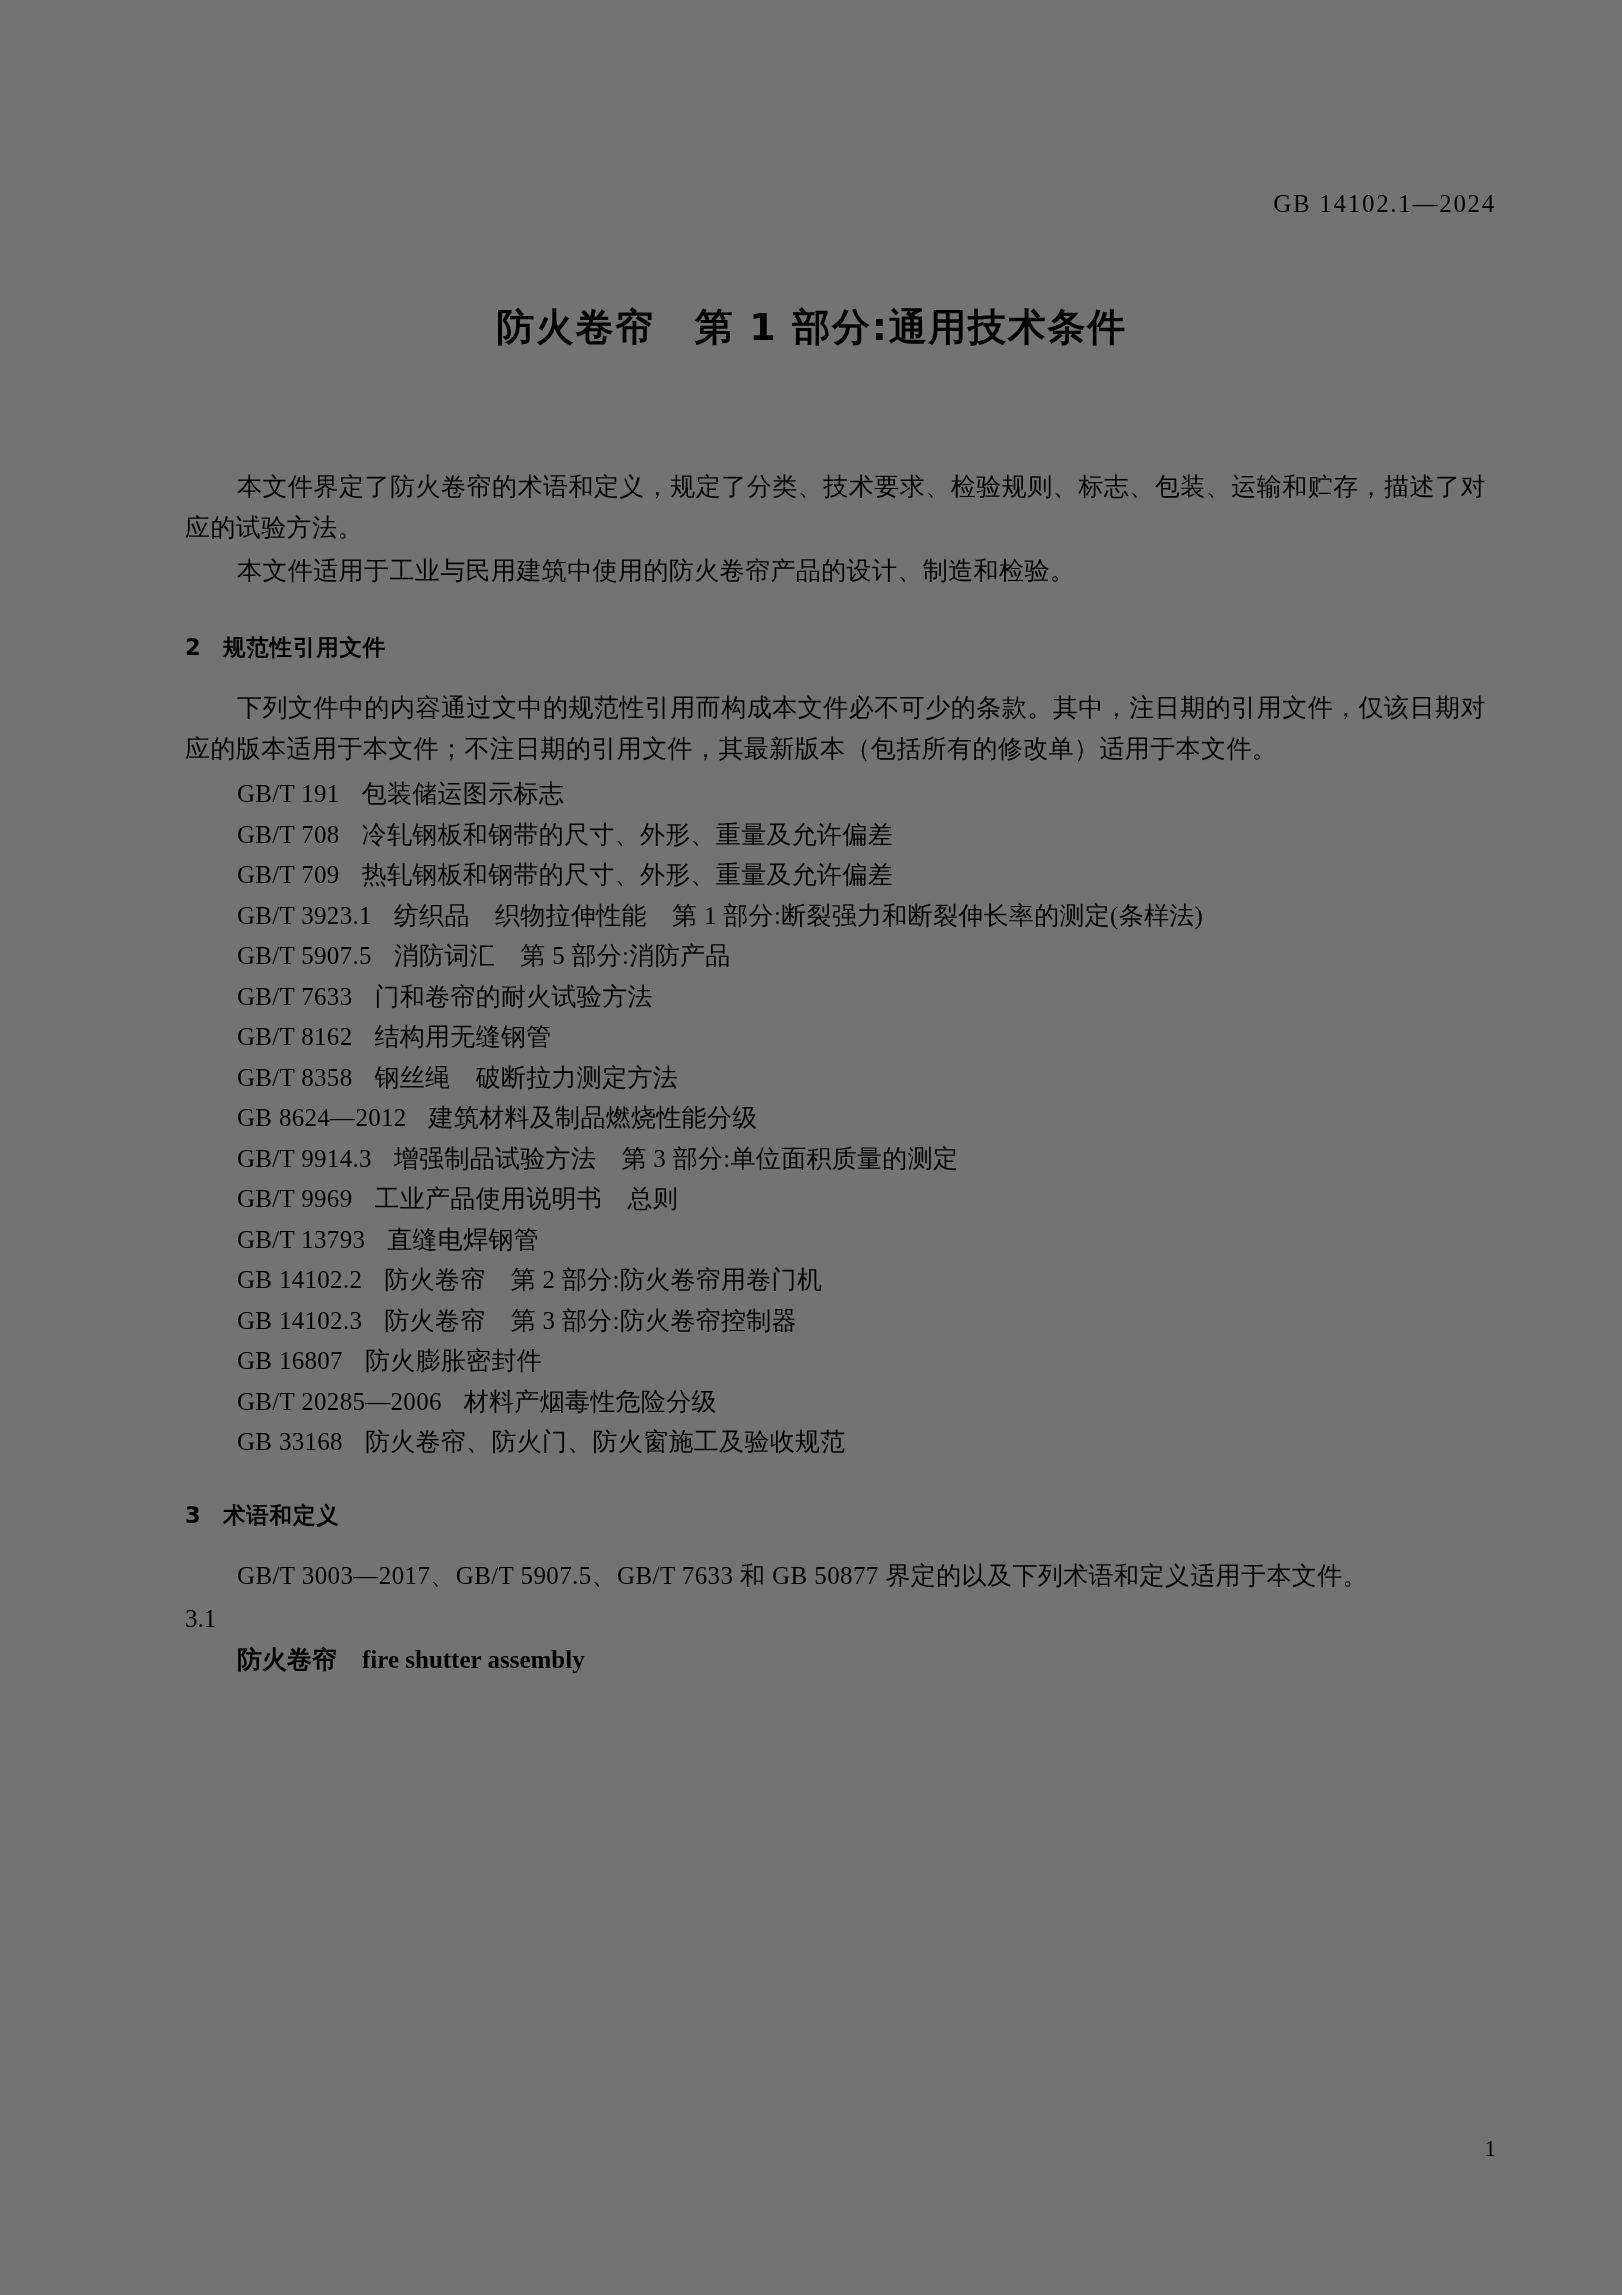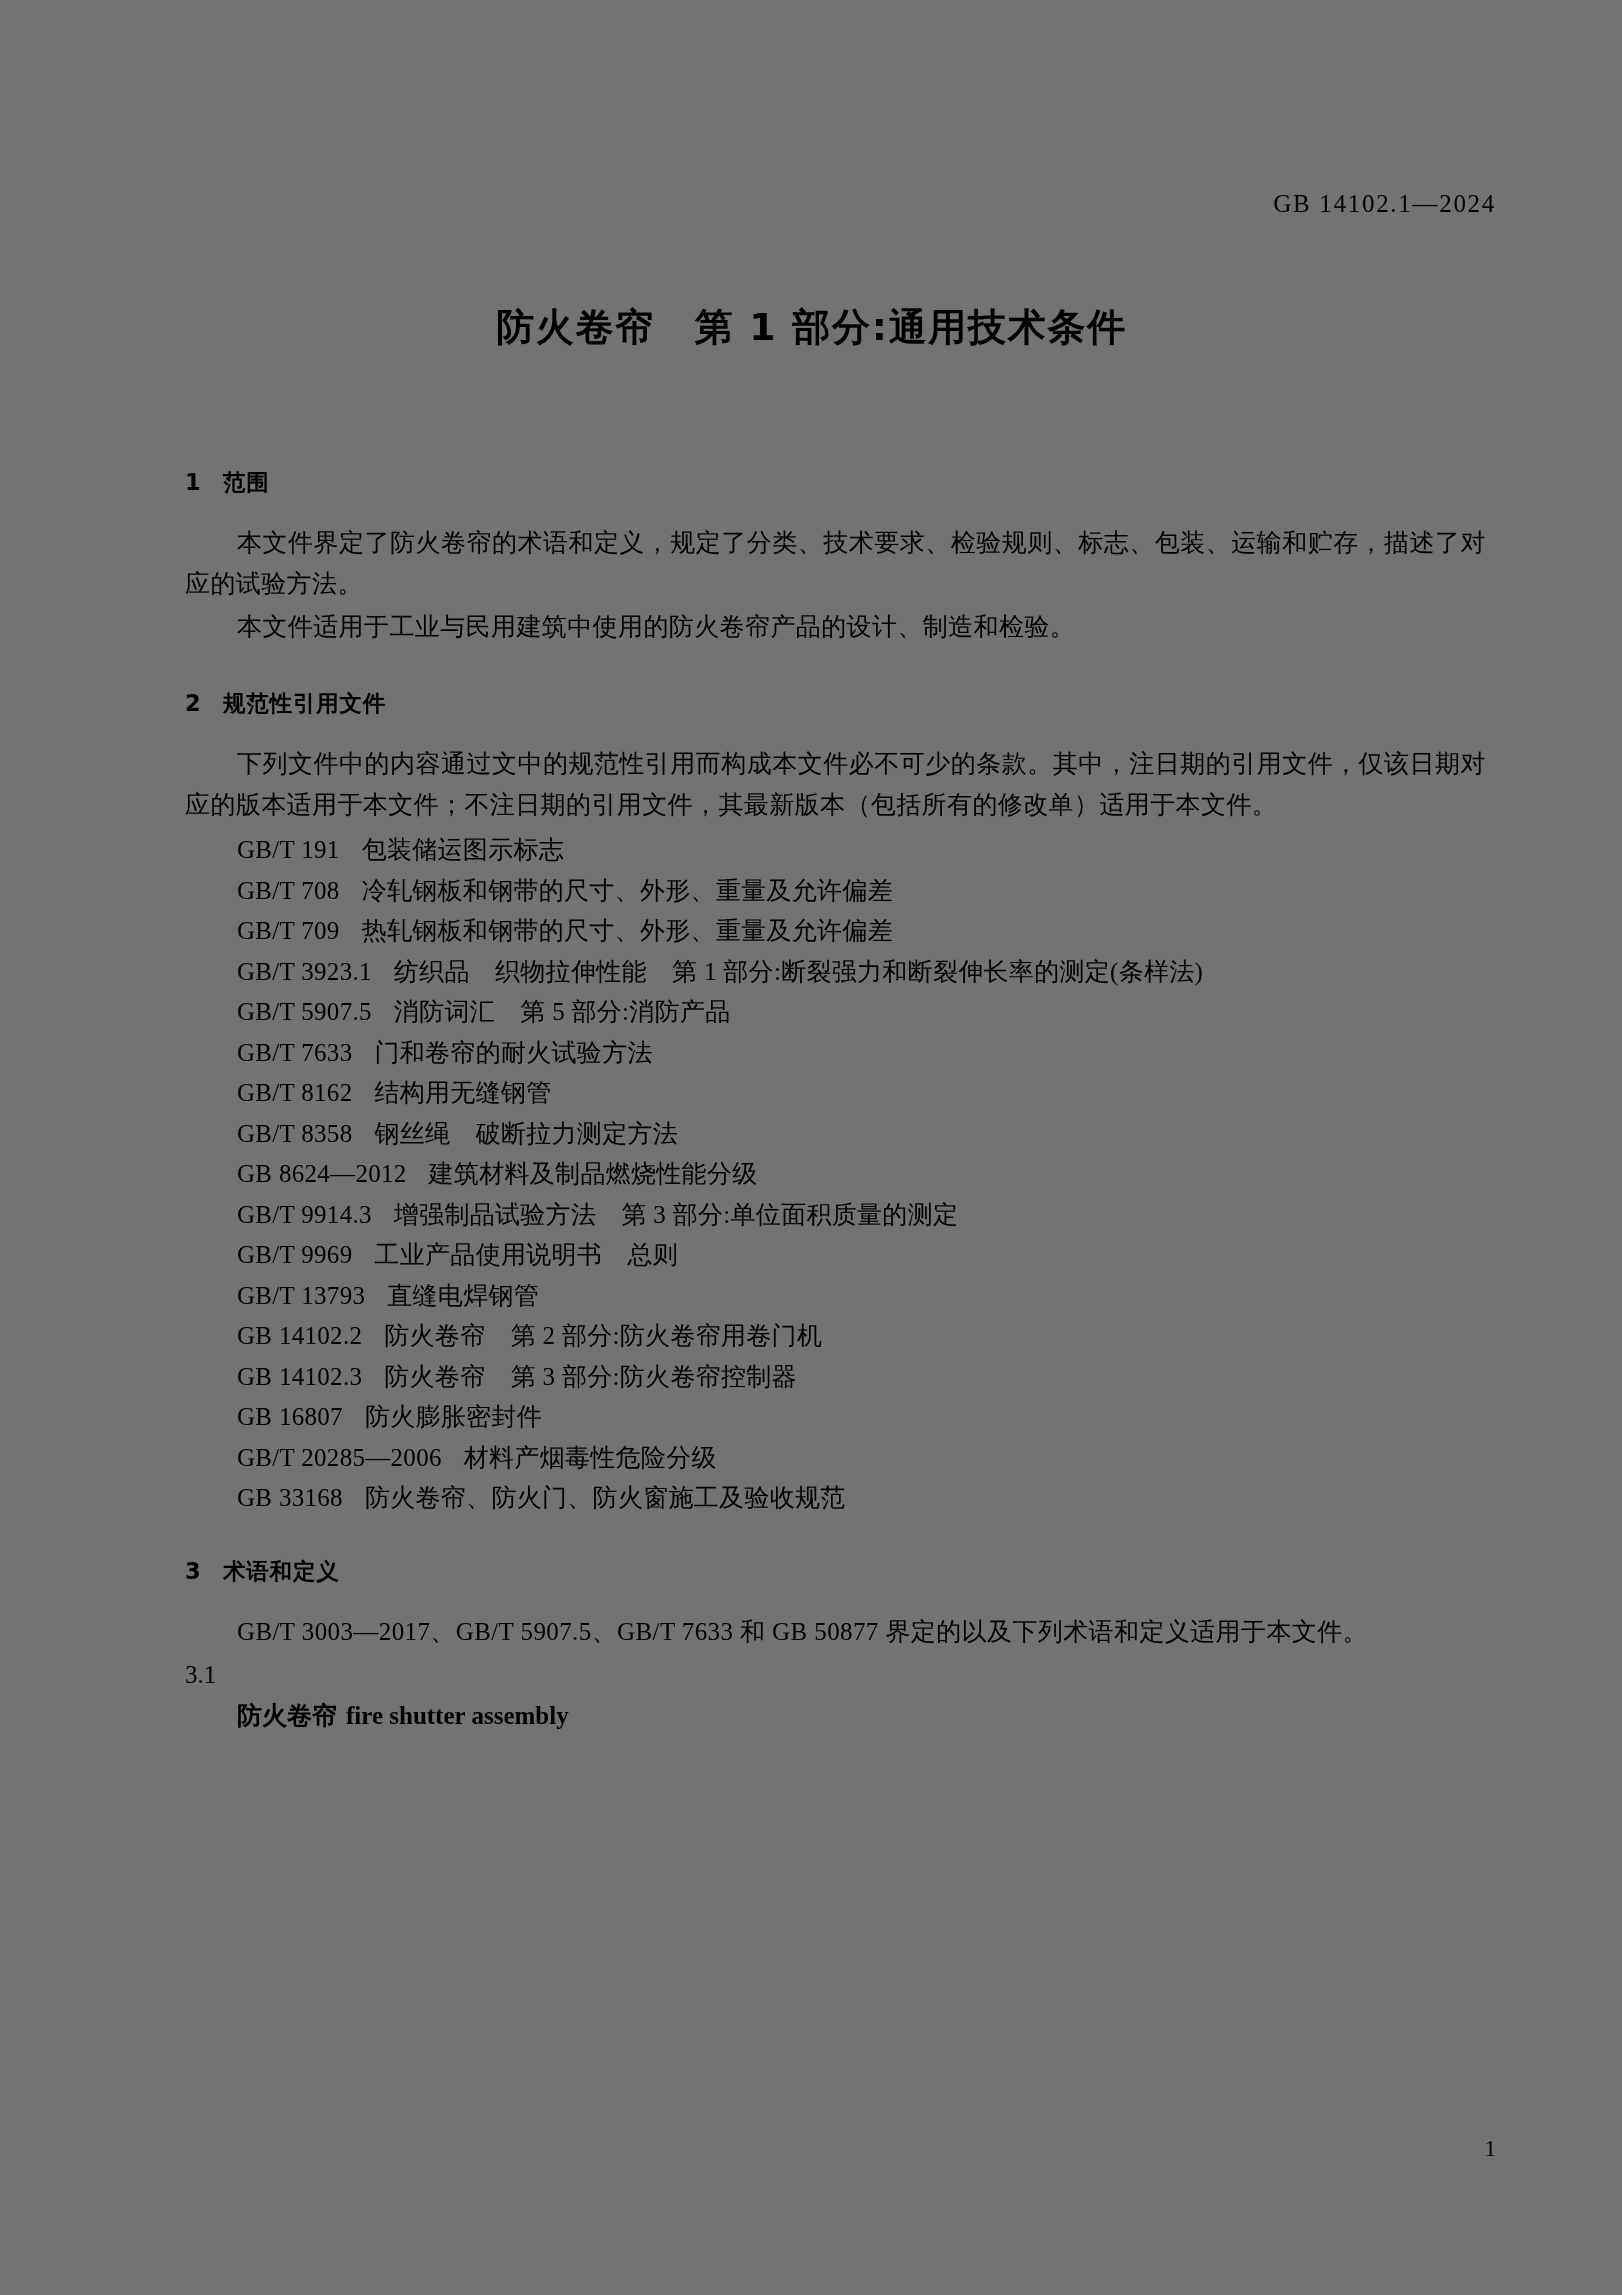--- a/index.html
+++ b/index.html
@@ -99,21 +99,21 @@
     margin: 0;
     text-indent: 52px;
   }
   .term-name .cn {
     font-family: "DejaVu Sans", "Liberation Sans", sans-serif;
     font-weight: bold;
   }
   .term-name .en {
     font-family: "Liberation Serif", "DejaVu Serif", serif;
     font-weight: bold;
-    margin-left: 9px;
+    margin-left: 25px;
   }
   .term-def {
     font-size: 25px;
     line-height: 1.62;
     margin: 0;
     text-indent: 52px;
     text-align: justify;
   }
   .page-number {
     position: absolute;
@@ -126,23 +126,20 @@
 <body>
 
 <div class="page">
 
   <div class="header">GB 14102.1—2024</div>
 
   <div class="doc-title">防火卷帘　第 1 部分:通用技术条件</div>
 
   <div class="content">
 
-    <div class="clause-heading">
-      <span class="num">1</span><span>范围</span>
-    </div>
     <p class="para">本文件界定了防火卷帘的术语和定义，规定了分类、技术要求、检验规则、标志、包装、运输和贮存，描述了对应的试验方法。</p>
     <p class="para">本文件适用于工业与民用建筑中使用的防火卷帘产品的设计、制造和检验。</p>
 
     <div class="block-gap"></div>
 
     <div class="clause-heading">
       <span class="num">2</span><span>规范性引用文件</span>
     </div>
     <p class="para">下列文件中的内容通过文中的规范性引用而构成本文件必不可少的条款。其中，注日期的引用文件，仅该日期对应的版本适用于本文件；不注日期的引用文件，其最新版本（包括所有的修改单）适用于本文件。</p>
 

